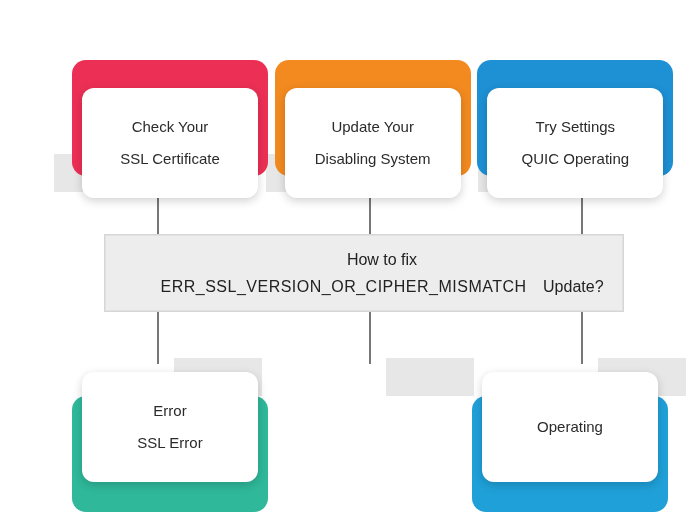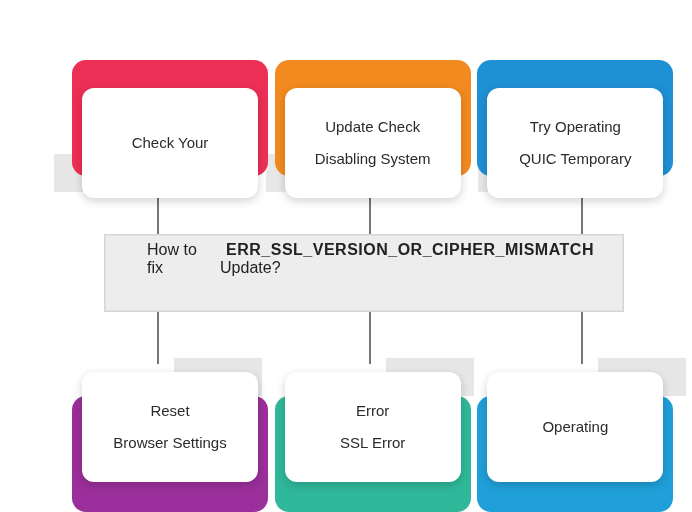--- a/index.html
+++ b/index.html
@@ -70,37 +70,38 @@
   }
   .center-box {
     position: absolute;
     left: 80px;
     right: 80px;
     top: 210px;
     height: 78px;
     background: #ededed;
     border: 1px solid #d6d6d6;
     display: flex;
-    flex-direction: row;
+    flex-direction: column;
+    align-items: center;
     justify-content: center;
     z-index: 3;
     box-shadow: inset 0 0 0 1px #e1e1e1;
     padding-left: 36px;
   }
   .center-line1 {
     font-size: 16px;
     color: #222;
     margin-bottom: 3px;
   }
   .center-line2 {
     font-size: 16px;
     color: #222;
   }
   .center-line2 b {
-    font-weight: 700;
+    font-weight: 400;
     letter-spacing: 0.5px;
   }
   .shadow-gray {
     position: absolute;
     background: #e7e7e7;
     z-index: 1;
   }
 </style>
 </head>
 <body>
@@ -121,53 +122,47 @@
 
   <div class="shadow-gray" style="left:150px; top:334px; width:88px; height:38px;"></div>
   <div class="shadow-gray" style="left:362px; top:334px; width:88px; height:38px;"></div>
   <div class="shadow-gray" style="left:574px; top:334px; width:88px; height:38px;"></div>
 
   <div class="row row-top">
     <div class="card-wrap">
       <div class="accent accent-top" style="background:#ec2f55"></div>
       <div class="card card-top">
         <div class="card-line">Check Your</div>
+        <div class="card-line">SSL Certificate</div>
       </div>
     </div>
     <div class="card-wrap">
       <div class="accent accent-top" style="background:#f28a1f"></div>
       <div class="card card-top">
-        <div class="card-line">Update Check</div>
+        <div class="card-line">Update Your</div>
         <div class="card-line">Disabling System</div>
       </div>
     </div>
     <div class="card-wrap">
       <div class="accent accent-top" style="background:#1e90d4"></div>
       <div class="card card-top">
-        <div class="card-line">Try Operating</div>
-        <div class="card-line">QUIC Temporary</div>
+        <div class="card-line">Try Settings</div>
+        <div class="card-line">QUIC Operating</div>
       </div>
     </div>
   </div>
 
   <div class="center-box">
     <div class="center-line1">How to fix</div>
     <div class="center-line2">
       <b>ERR_SSL_VERSION_OR_CIPHER_MISMATCH</b><span> Update?</span>
     </div>
   </div>
 
   <div class="row row-bottom">
-    <div class="card-wrap">
-      <div class="accent accent-bottom" style="background:#9b2f9b"></div>
-      <div class="card card-bottom">
-        <div class="card-line">Reset</div>
-        <div class="card-line">Browser Settings</div>
-      </div>
-    </div>
     <div class="card-wrap">
       <div class="accent accent-bottom" style="background:#2fb89a"></div>
       <div class="card card-bottom">
         <div class="card-line">Error</div>
         <div class="card-line">SSL Error</div>
       </div>
     </div>
     <div class="card-wrap">
       <div class="accent accent-bottom" style="background:#1fa0d8"></div>
       <div class="card card-bottom">

